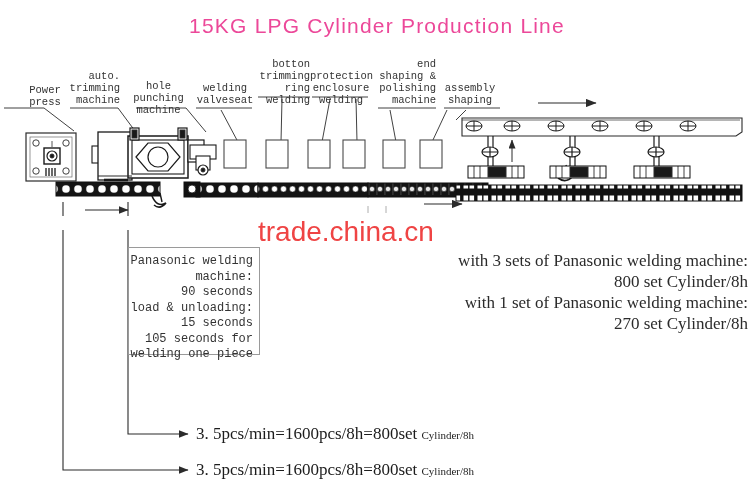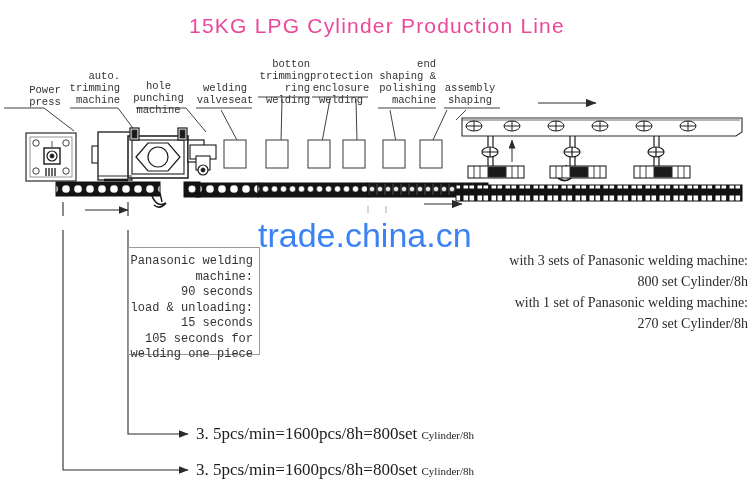--- a/index.html
+++ b/index.html
@@ -36,22 +36,22 @@
   .mlabel.r{text-align:right;}
   .mlabel.c{text-align:center;}
 
   
   #art{position:absolute;left:0;top:0;width:754px;height:491px;}
 
   
   #watermark{
     left:258px;top:216px;
     font-family:"Liberation Sans", sans-serif;
-    font-size:34px;
-    color:#3b82f6;
+    font-size:28px;
+    color:#ef4444;
     letter-spacing:0px;
     white-space:nowrap;
     user-select:none;
   }
   #wm2{
     left:60px;top:200px;
     font-family:"Liberation Sans", sans-serif;
     font-size:40px;
     color:#f0e6e6;
     white-space:nowrap;
@@ -71,21 +71,21 @@
     font-size:12px;
     line-height:15.5px;
     text-align:right;
     color:#333;
     white-space:pre-line;
   }
 
   
   .rnote{
     font-family:"Liberation Serif", serif;
-    font-size:14px;
+    font-size:17px;
     line-height:21px;
     color:#2b2b2b;
     text-align:right;
     white-space:nowrap;
   }
 
   
   .eq{
     font-family:"Liberation Serif", serif;
     font-size:17px;

